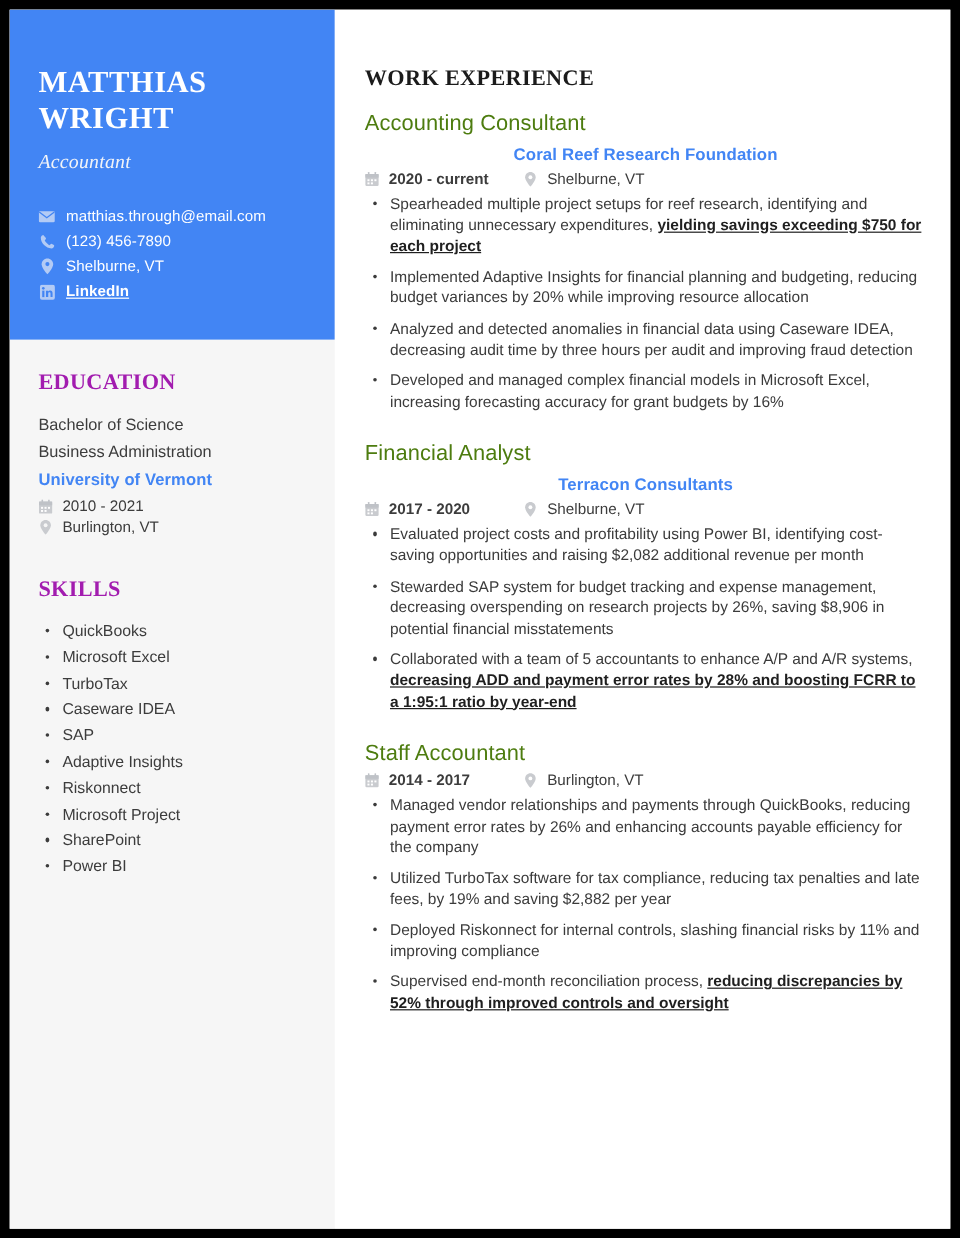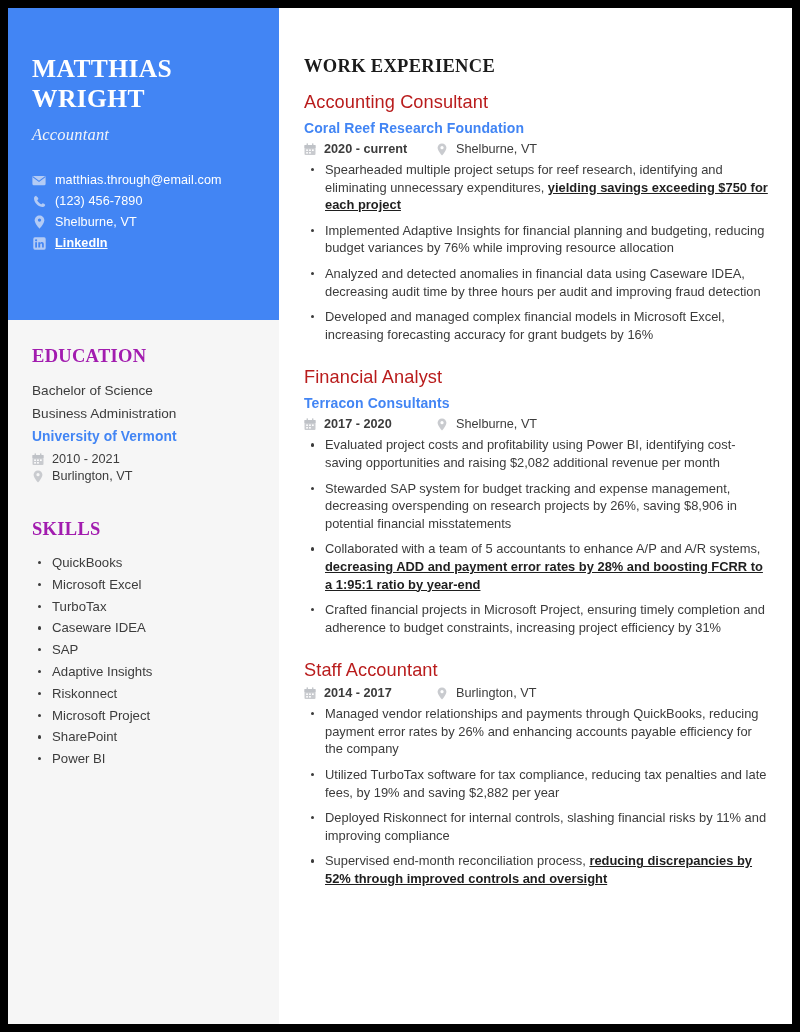--- a/index.html
+++ b/index.html
@@ -27,21 +27,21 @@
     width: 271px;
     flex: 0 0 271px;
     background: #f6f6f6;
     display: flex;
     flex-direction: column;
   }
 
   .sidebar-header {
     background: #4285f4;
     padding: 46px 24px 24px 24px;
-    height: 312px;
+    height: 275px;
   }
 
   .name {
     font-family: "Liberation Serif", serif;
     font-weight: bold;
     font-size: 25.5px;
     line-height: 30px;
     letter-spacing: 0.4px;
     color: #ffffff;
     text-transform: uppercase;
@@ -163,32 +163,33 @@
     color: #1b1b1b;
     text-transform: uppercase;
     margin-bottom: 13px;
   }
 
   .job { margin-bottom: 22px; }
 
   .job-role {
     font-size: 18.2px;
     font-weight: normal;
-    color: #b91c1c;
+    color: #4d7c0f;
     letter-spacing: 0.1px;
     line-height: 24px;
   }
 
   .job-company {
     font-size: 14px;
     font-weight: bold;
     color: #4285f4;
     letter-spacing: 0.1px;
     margin-top: 4px;
     line-height: 20px;
+    text-align: center;
   }
 
   .job-meta {
     display: flex;
     align-items: center;
     margin-top: 4px;
     margin-bottom: 5px;
   }
   .job-meta .meta-cell {
     display: flex;
@@ -362,21 +363,21 @@
                 <svg width="10" height="13" viewBox="0 0 10 13">
                   <path d="M5 0.4C2.5 0.4 0.6 2.3 0.6 4.8C0.6 7.9 5 12.6 5 12.6S9.4 7.9 9.4 4.8C9.4 2.3 7.5 0.4 5 0.4Z" fill="#c9cbcf"></path>
                   <circle cx="5" cy="4.7" r="1.6" fill="#ffffff"></circle>
                 </svg>
               </span>
               <span>Shelburne, VT</span>
             </div>
           </div>
           <ul class="bullets">
             <li class="bullet">Spearheaded multiple project setups for reef research, identifying and eliminating unnecessary expenditures, <b>yielding savings exceeding $750 for each project</b></li>
-            <li class="bullet">Implemented Adaptive Insights for financial planning and budgeting, reducing budget variances by 76% while improving resource allocation</li>
+            <li class="bullet">Implemented Adaptive Insights for financial planning and budgeting, reducing budget variances by 20% while improving resource allocation</li>
             <li class="bullet">Analyzed and detected anomalies in financial data using Caseware IDEA, decreasing audit time by three hours per audit and improving fraud detection</li>
             <li class="bullet">Developed and managed complex financial models in Microsoft Excel, increasing forecasting accuracy for grant budgets by 16%</li>
           </ul>
         </section>
         <section class="job">
           <div class="job-role">Financial Analyst</div>
           <div class="job-company">Terracon Consultants</div>
           <div class="job-meta">
             <div class="meta-cell date">
               <span class="ico">
@@ -401,21 +402,20 @@
                   <circle cx="5" cy="4.7" r="1.6" fill="#ffffff"></circle>
                 </svg>
               </span>
               <span>Shelburne, VT</span>
             </div>
           </div>
           <ul class="bullets">
             <li class="bullet">Evaluated project costs and profitability using Power BI, identifying cost-saving opportunities and raising $2,082 additional revenue per month</li>
             <li class="bullet">Stewarded SAP system for budget tracking and expense management, decreasing overspending on research projects by 26%, saving $8,906 in potential financial misstatements</li>
             <li class="bullet">Collaborated with a team of 5 accountants to enhance A/P and A/R systems, <b>decreasing ADD and payment error rates by 28% and boosting FCRR to a 1:95:1 ratio by year-end</b></li>
-            <li class="bullet">Crafted financial projects in Microsoft Project, ensuring timely completion and adherence to budget constraints, increasing project efficiency by 31%</li>
           </ul>
         </section>
         <section class="job">
           <div class="job-role">Staff Accountant</div>
           <div class="job-meta">
             <div class="meta-cell date">
               <span class="ico">
                 <svg width="12" height="13" viewBox="0 0 12 13">
                   <rect x="0.5" y="2" width="11" height="10" rx="1" fill="#c9cbcf"></rect>
                   <rect x="0.5" y="2" width="11" height="3" fill="#bfc2c7"></rect>

